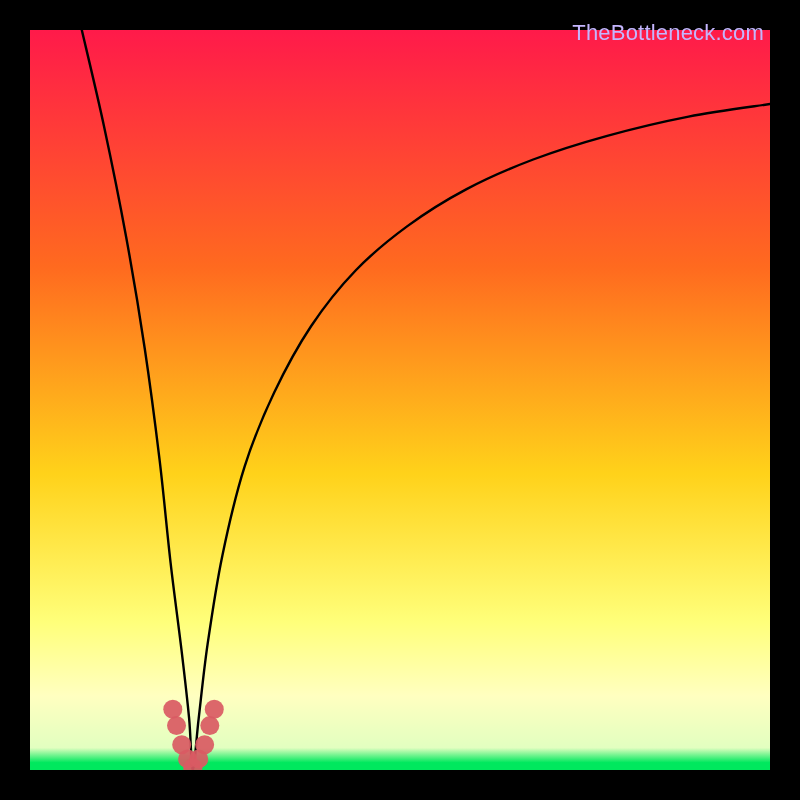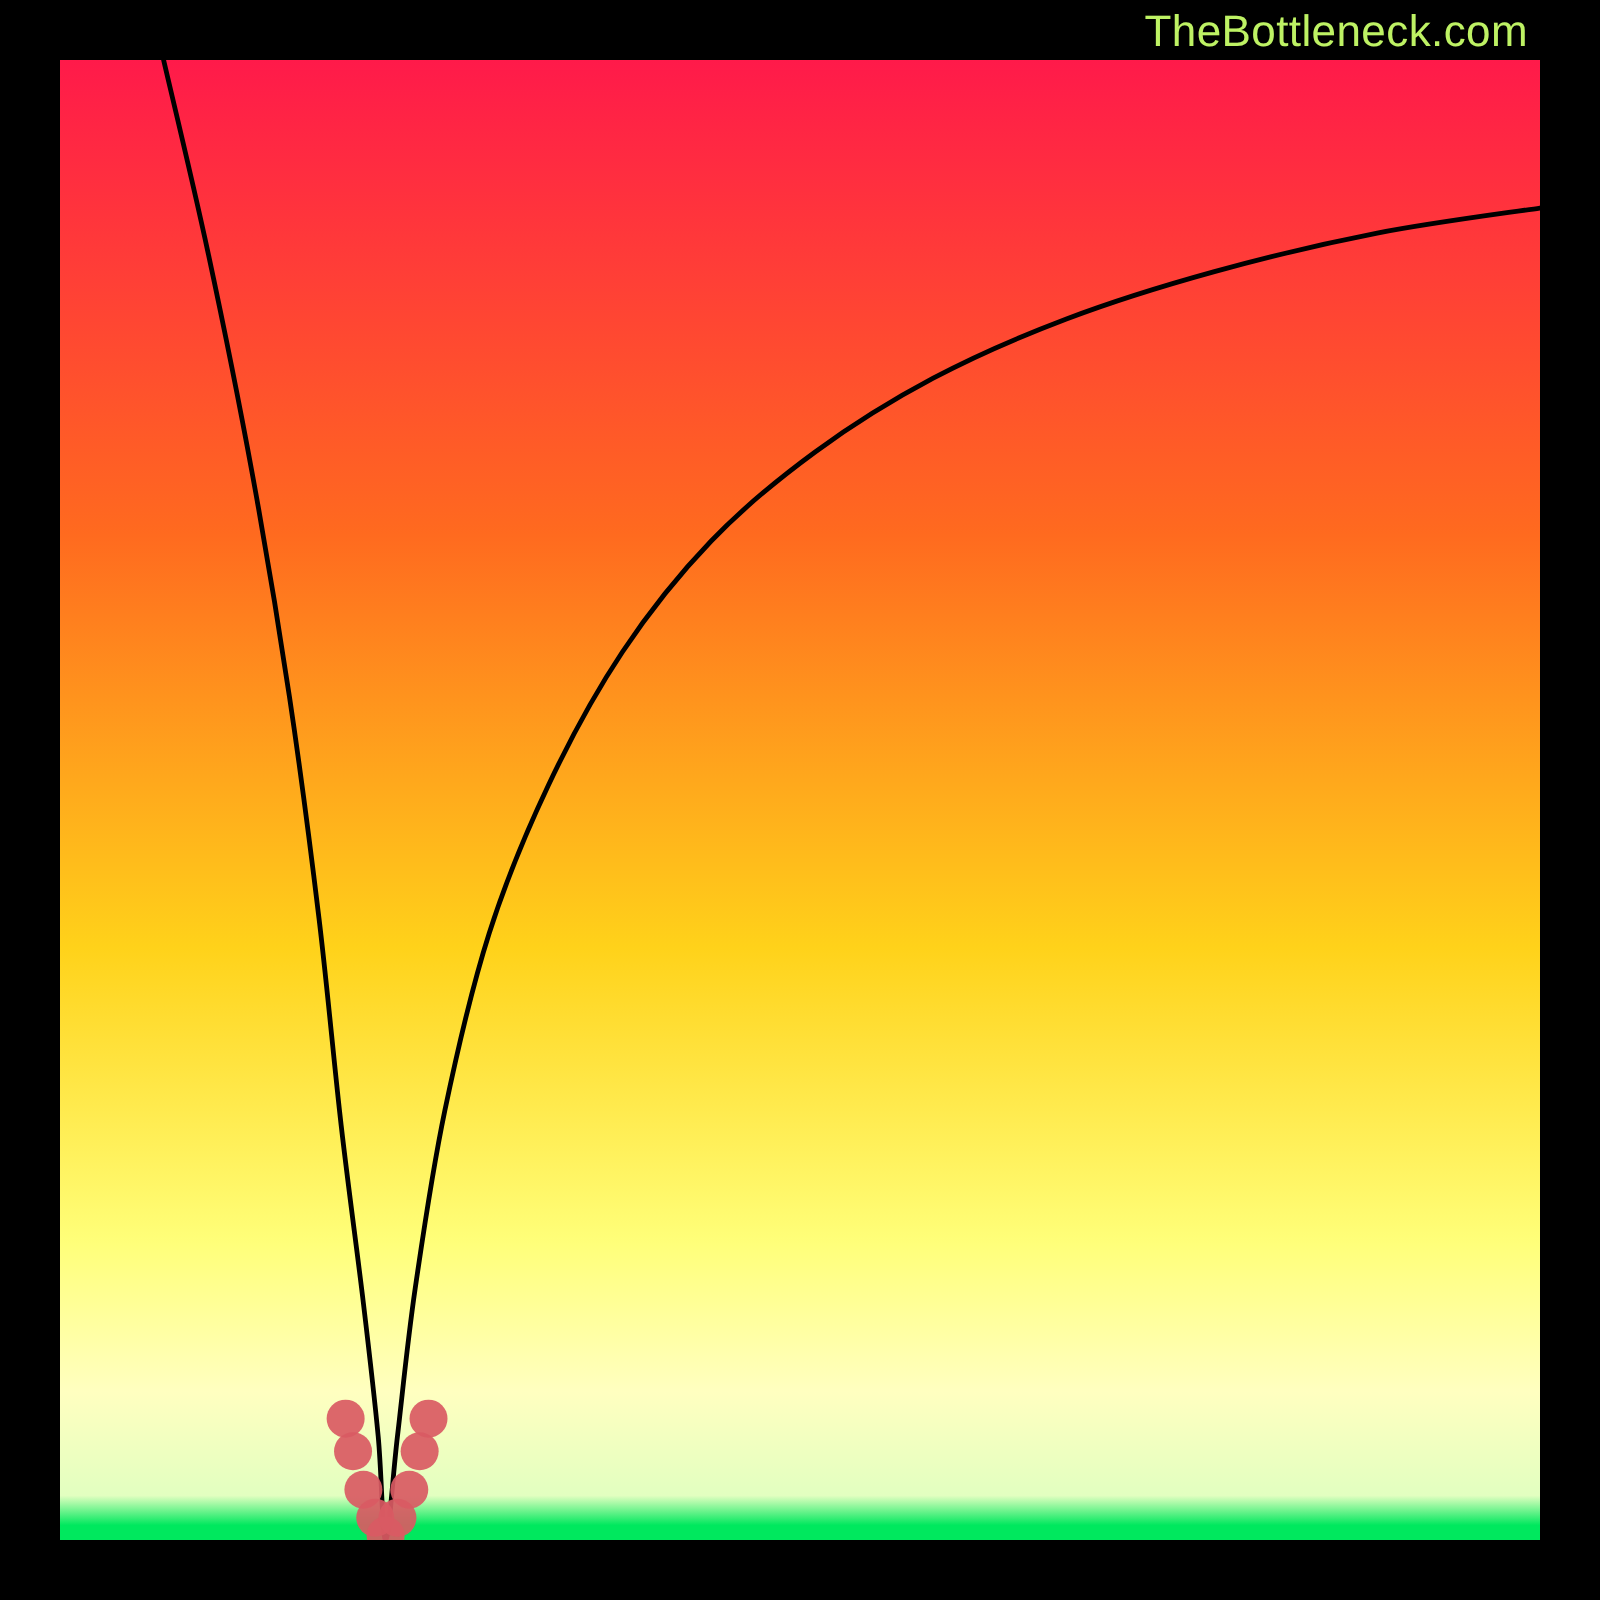--- a/index.html
+++ b/index.html
@@ -21,23 +21,23 @@
   }
   .plot-area {
     position: absolute;
     left: 0;
     top: 0;
     width: 740px;
     height: 740px;
   }
   .watermark {
     position: absolute;
-    top: 3px;
+    top: 20px;
     right: 36px;
-    color: #bef264;
+    color: #c4b5fd;
     font-size: 22px;
     font-weight: 500;
     letter-spacing: 0.2px;
   }
 </style>
 </head>
 <body>
 
 <div class="frame">
   <svg class="plot-area" viewBox="0 0 740 740" preserveAspectRatio="none">

